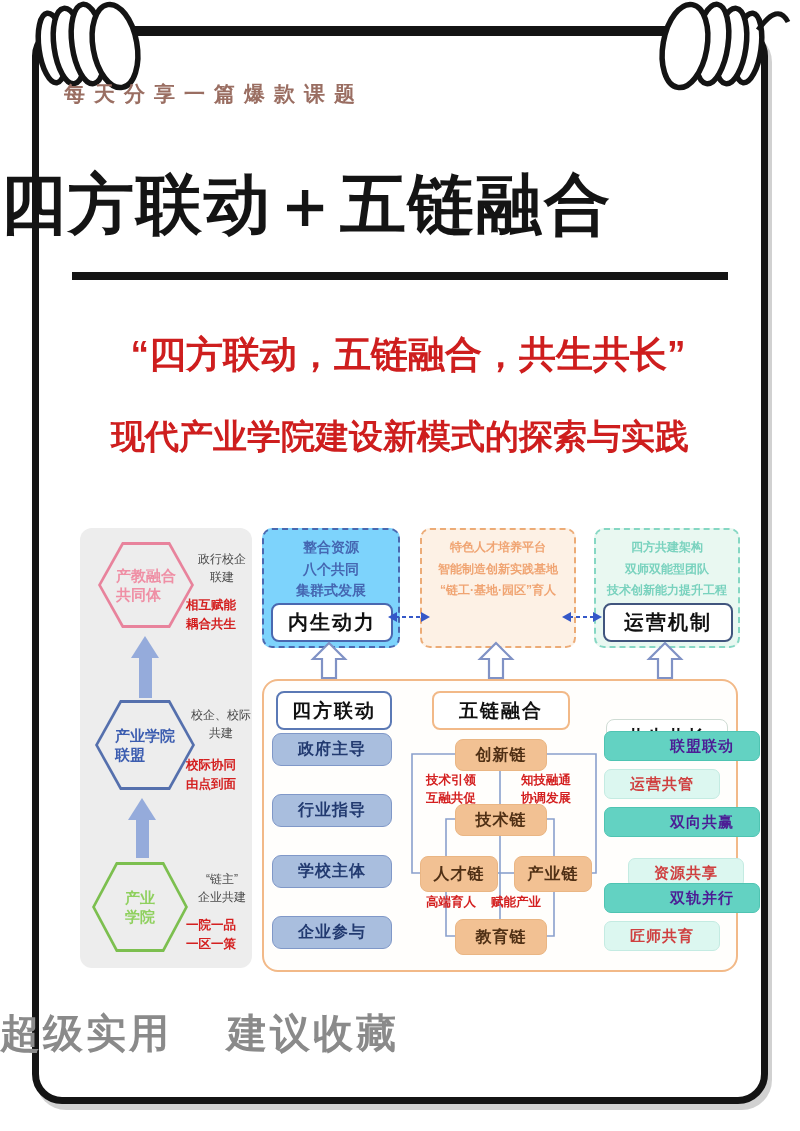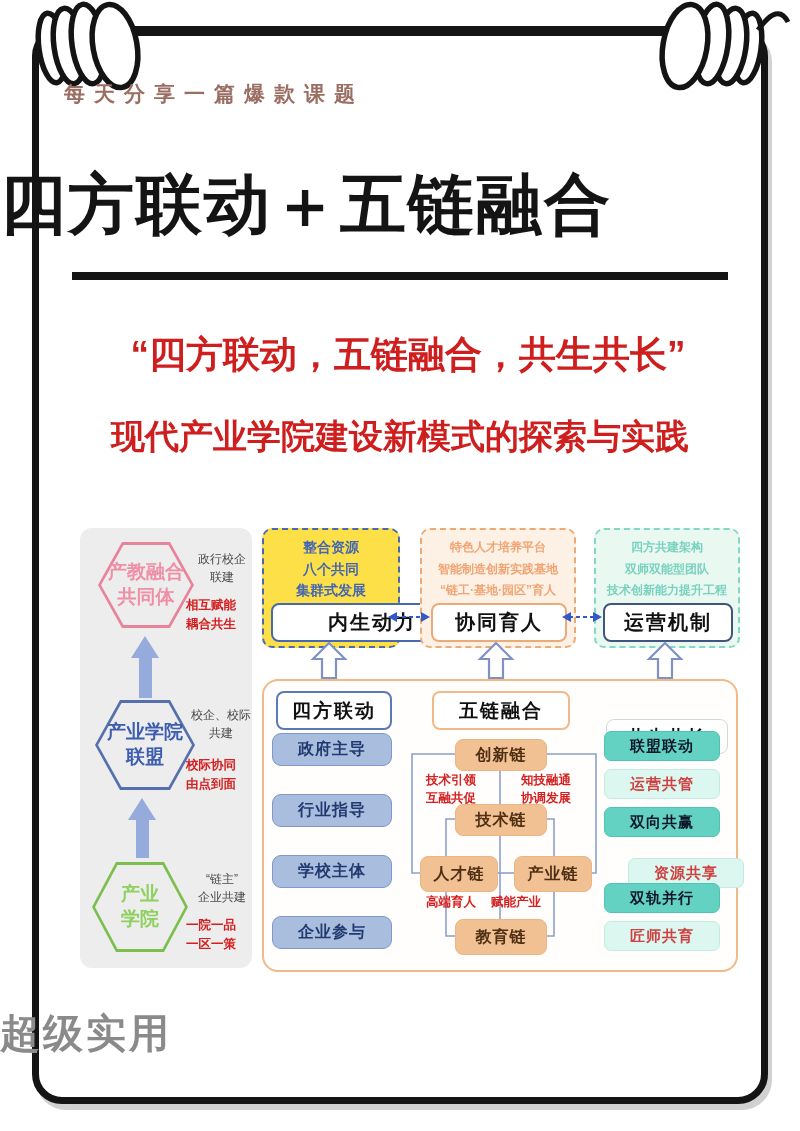--- a/index.html
+++ b/index.html
@@ -17,21 +17,21 @@
   .sub-quote{left:0;right:0;top:330px;text-align:center;font-size:37px;font-weight:900;color:#ce1e1e;padding-left:16px;}
   .sub-topic{left:0;right:0;top:414px;text-align:center;font-size:34px;font-weight:900;color:#ce1e1e;}
 
   
   .evo-panel{left:80px;top:528px;width:172px;height:440px;background:#ededed;border-radius:12px;}
   .hex{position:absolute;}
   .hex .ho,.hex .hi{position:absolute;clip-path:polygon(25% 0%,75% 0%,100% 50%,75% 100%,25% 100%,0% 50%);}
   .hex .ho{inset:0;}
   .hex .hi{inset:3px;background:#ededed;}
   .hex .hl{position:absolute;inset:0;display:flex;align-items:center;justify-content:center;
-    text-align:center;font-weight:800;font-size:19px;line-height:1.3;}
+    text-align:left;font-weight:800;font-size:15px;line-height:1.3;}
   .evo-note{font-size:12px;color:#4a4a4a;text-align:center;line-height:1.5;}
   .evo-red{font-size:12.5px;color:#d42020;font-weight:800;text-align:left;line-height:1.5;}
   .up-arrow{position:absolute;}
   .up-arrow .head{position:absolute;left:0;top:0;width:0;height:0;
     border-left:14px solid transparent;border-right:14px solid transparent;border-bottom:22px solid #95abdb;}
   .up-arrow .shaft{position:absolute;left:7.5px;top:21px;width:13px;background:#95abdb;}
 
   
   .dash-box{border-radius:10px;border:2px dashed #4a68b0;}
   .dash-lines{position:absolute;left:0;right:0;top:7px;text-align:center;font-weight:800;}
@@ -42,21 +42,21 @@
   .main-box{left:262px;top:679px;width:472px;height:289px;border:2px solid #f2b988;border-radius:16px;background:#fffefc;}
   .col-header{position:absolute;background:#fff;border-radius:8px;display:flex;align-items:center;justify-content:center;
     font-size:19px;font-weight:900;color:#111;letter-spacing:2px;}
   .blue-btn{position:absolute;left:272px;width:118px;height:31px;background:#a9bede;border:1px solid #8098c8;
     border-radius:9px;display:flex;align-items:center;justify-content:center;font-size:16px;font-weight:800;color:#223a70;letter-spacing:1px;}
   .chain-box{position:absolute;background:#f2c193;border:1px solid #eab684;border-radius:8px;
     display:flex;align-items:center;justify-content:center;font-size:16px;font-weight:800;color:#503015;letter-spacing:1px;}
   .chain-red{position:absolute;font-size:12.5px;font-weight:800;color:#d42020;text-align:center;line-height:1.45;}
   .teal-item{position:absolute;left:604px;width:114px;height:28px;border-radius:7px;
     display:flex;align-items:center;justify-content:center;font-size:15px;font-weight:800;letter-spacing:1px;}
-  .teal-solid{background:#63d2c2;border:1px solid #4fc4b2;color:#0f172a;}
+  .teal-solid{background:#63d2c2;border:1px solid #4fc4b2;color:#4c1d95;padding-left:40px;}
   .teal-light{background:#dcf7f0;border:1px solid #c4ebe2;color:#cf4040;}
 
   .footer{left:0;right:0;top:1006px;display:flex;justify-content:flex-start;gap:55px;
     font-size:40px;font-weight:900;color:#8a8a8a;letter-spacing:3px;}
 </style>
 </head>
 <body>
 
 <div class="abs card"></div>
 
@@ -121,31 +121,30 @@
   <div class="ho" style="background:#7cbf4f;"></div>
   <div class="hi"></div>
   <div class="hl pre" style="color:#8fd05e;">产业
 学院</div>
 </div>
 <div class="abs evo-note pre" style="left:190px;top:870px;width:64px;">“链主”
 企业共建</div>
 <div class="abs evo-red pre" style="left:186px;top:916px;width:70px;">一院一品
 一区一策</div>
 
-<div class="abs dash-box" style="left:262px;top:528px;width:134px;height:116px;border-color:#4a68b0;background:#fde047;">
+<div class="abs dash-box" style="left:262px;top:528px;width:134px;height:116px;border-color:#4a68b0;background:#7dd3fc;">
   <div class="dash-lines pre" style="font-size:14px;color:#4567b2;line-height:1.55;">整合资源
 八个共同
 集群式发展</div>
-  <div class="pill" style="left:7px;top:73px;width:118px;height:35px;border:2.5px solid #4a68b0;padding-left:40px;">内生动力</div>
+  <div class="pill" style="left:7px;top:73px;width:118px;height:35px;border:2.5px solid #4a68b0;">内生动力</div>
 </div>
 <div class="abs dash-box" style="left:420px;top:528px;width:152px;height:116px;border-color:#ecab76;background:#fdf1e5;">
   <div class="dash-lines pre" style="font-size:12px;color:#f0a472;line-height:1.8;">特色人才培养平台
 智能制造创新实践基地
 “链工·基地·园区”育人</div>
-  <div class="pill" style="left:9px;top:73px;width:132px;height:35px;border:2.5px solid #ecab76;">协同育人</div>
 </div>
 <div class="abs dash-box" style="left:594px;top:528px;width:142px;height:116px;border-color:#85d7c3;background:#e9f8f1;">
   <div class="dash-lines pre" style="font-size:12px;color:#79d2be;line-height:1.8;">四方共建架构
 双师双能型团队
 技术创新能力提升工程</div>
   <div class="pill" style="left:7px;top:73px;width:126px;height:35px;border:2.5px solid #41557e;">运营机制</div>
 </div>
 
 <svg class="abs" style="left:382px;top:608px;width:230px;height:18px;" viewBox="0 0 230 18">
   <line x1="13" y1="9" x2="41" y2="9" stroke="#3558c8" stroke-width="2.2" stroke-dasharray="4 3"></line>
@@ -205,13 +204,14 @@
 <div class="col-header abs" style="left:606px;top:691px;width:120px;height:33px;border:1.5px solid #cfdcd4;font-size:18px;margin-top:28px;">共生共长</div>
 <div class="teal-item teal-solid" style="top:731px;">联盟联动</div>
 <div class="teal-item teal-light" style="top:769px;">运营共管</div>
 <div class="teal-item teal-solid" style="top:807px;">双向共赢</div>
 <div class="teal-item teal-light" style="top:858px;margin-left:24px;">资源共享</div>
 <div class="teal-item teal-solid" style="top:883px;">双轨并行</div>
 <div class="teal-item teal-light" style="top:921px;">匠师共育</div>
 
 <div class="abs footer">
   <span>超级实用</span>
+  <span>建议收藏</span>
 </div>
 
 </body></html>

